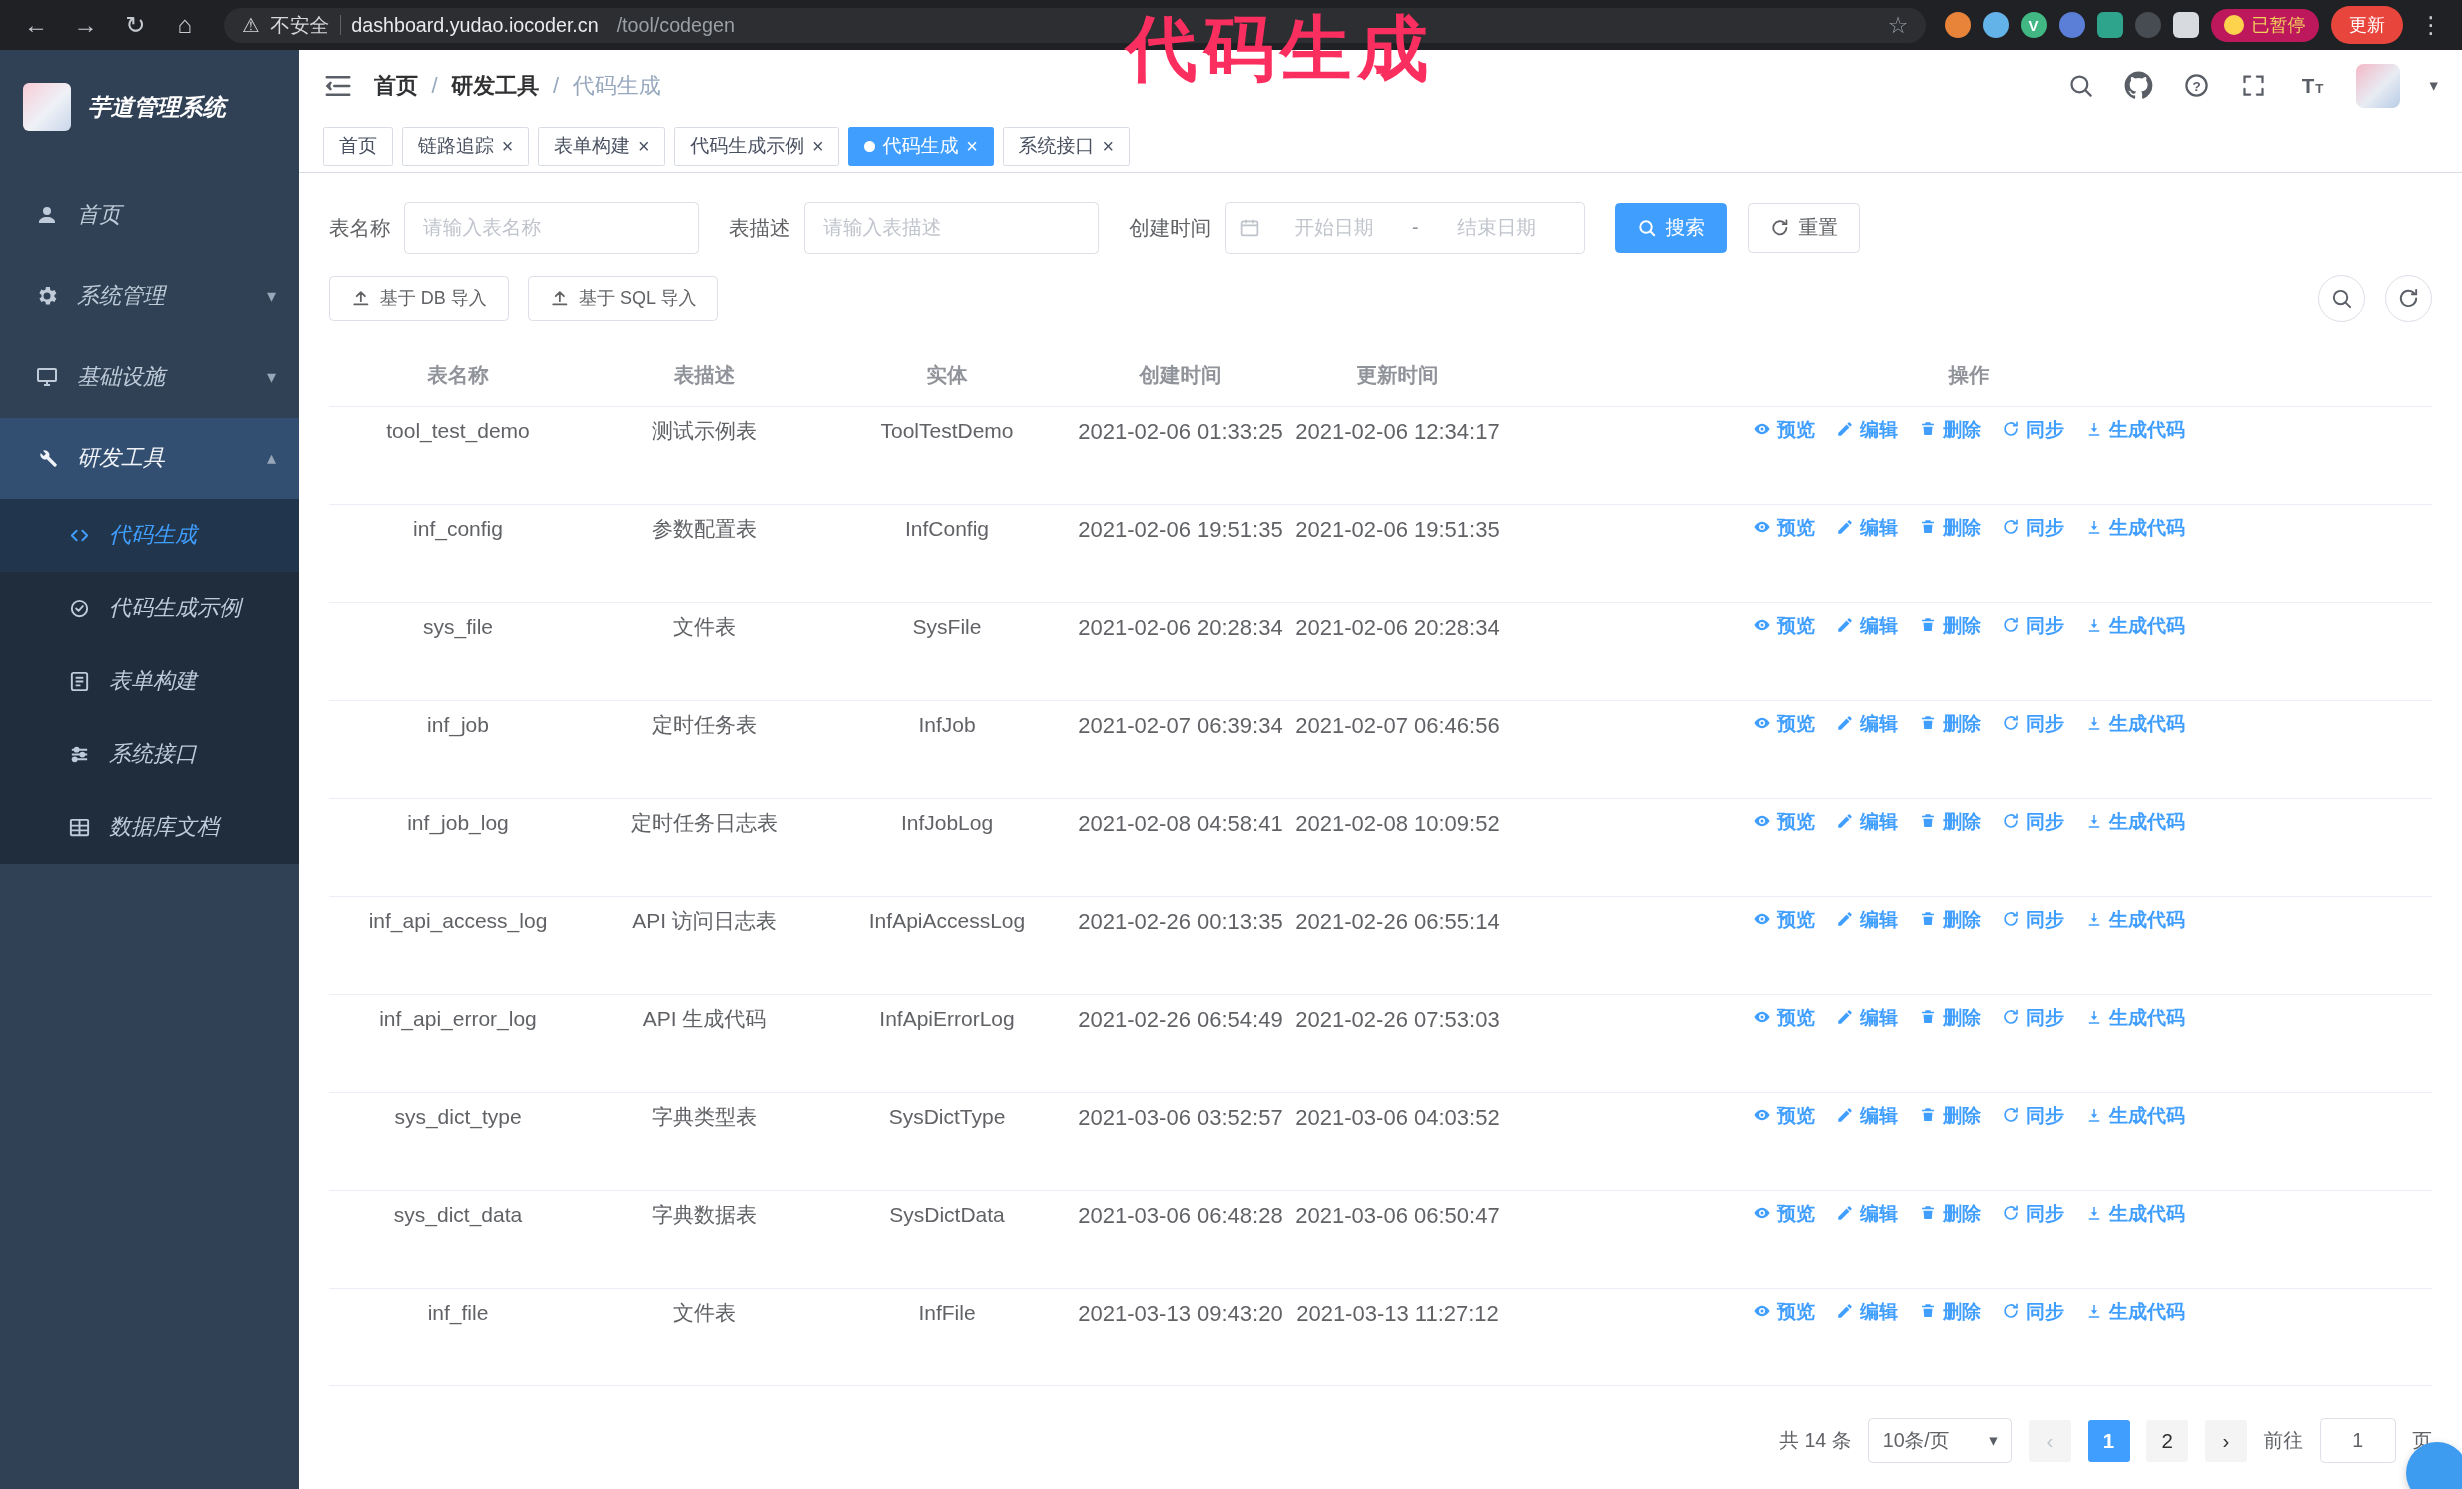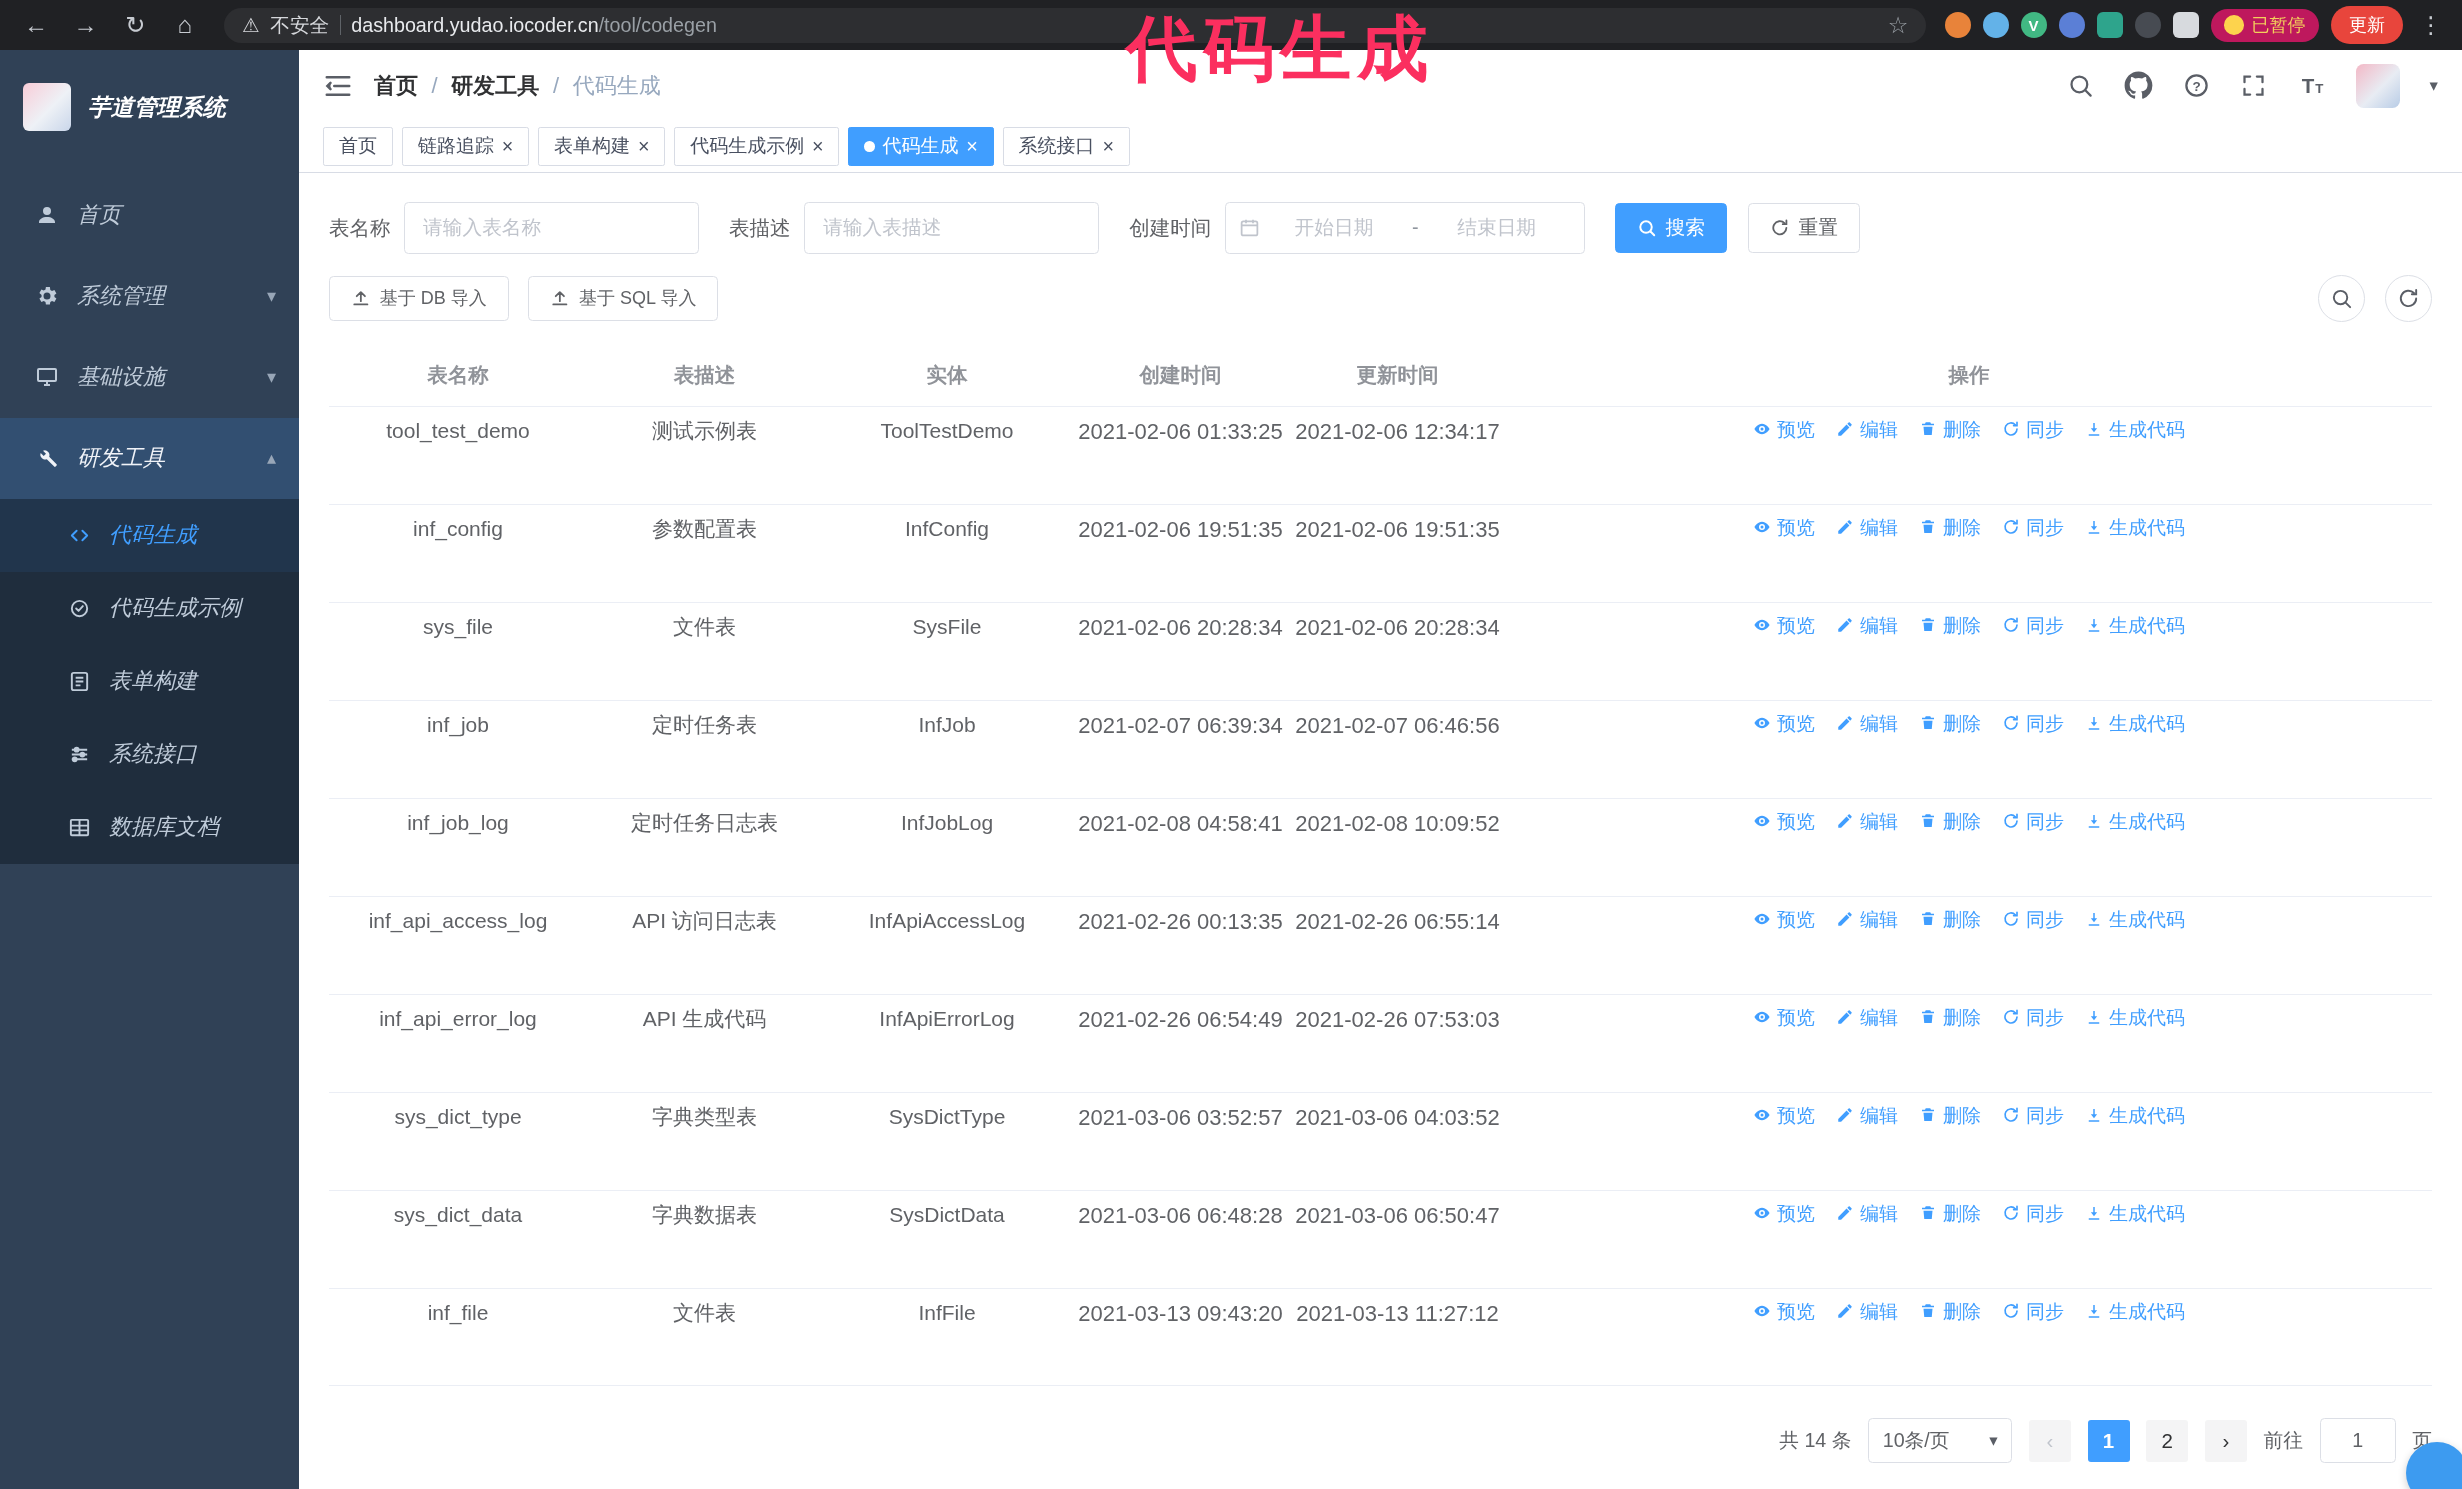--- a/index.html
+++ b/index.html
@@ -13,21 +13,21 @@
   svg.ic{display:inline-block;vertical-align:middle;flex-shrink:0;}
 
   
   .chrome{height:50px;background:var(--chrome-bg);display:flex;align-items:center;padding:0 15px;gap:7.6px;position:relative;z-index:10;}
   .cbtn{font-size:24px;color:#c7cbd1;width:42px;text-align:center;cursor:pointer;}
   .omnibox{flex:1;height:35px;border-radius:18px;background:#2d2e31;display:flex;align-items:center;padding:0 18px;gap:10.6px;color:#e8eaed;font-size:19.7px;margin:0 10.6px;}
   .warn-icon{color:#d5d7db;font-size:19.7px;}
   .sec-label{color:#d5d7db;}
   .omni-sep{width:0.8px;height:19.7px;background:#5f6368;}
   .url{white-space:nowrap;}
-  .url-path{color:#9aa0a6;}
+  .url-path{color:#9aa0a6;margin-left:18px;}
   .star{margin-left:auto;color:#9aa0a6;font-size:23px;cursor:pointer;}
   .chrome-right{display:flex;align-items:center;gap:12px;}
   .ext{width:26px;height:26px;border-radius:50%;display:inline-flex;align-items:center;justify-content:center;font-size:15px;font-weight:700;color:#fff;}
   .ext-1{background:#e8833a;} .ext-2{background:#63b2e8;} .ext-3{background:#41b883;} .ext-4{background:#5b7fd6;}
   .ext-5{background:#2ea48c;border-radius:6px;} .ext-6{background:#474b52;} .ext-7{background:#d7dade;color:#6b6e73;border-radius:6px;}
   .paused-chip{display:inline-flex;align-items:center;gap:7.6px;background:#be185d;color:#f3cf5b;font-size:18px;padding:4.5px 13.6px;border-radius:18px;cursor:pointer;}
   .smiley{width:19.7px;height:19.7px;border-radius:50%;background:#fdd34d;display:inline-block;}
   .update-btn{background:var(--update-red);color:#fff;font-size:18px;padding:6.8px 18px;border-radius:19.7px;cursor:pointer;white-space:nowrap;}
   .kebab{color:#c7cbd1;font-size:23px;padding:0 4.5px;cursor:pointer;}
 
@@ -94,21 +94,21 @@
   .table{margin-top:23px;}
   .thead{display:flex;align-items:center;}
   .th{padding:16.7px 6px;color:var(--text-secondary);font-weight:700;font-size:20.5px;text-align:center;}
   .tr{display:flex;align-items:flex-start;border-top:0.8px solid var(--table-border);min-height:98px;}
   .tbody .tr:last-child{border-bottom:0.8px solid var(--table-border);}
   .td{padding:7.6px 6px;text-align:center;word-break:break-all;line-height:1.55;font-size:21px;color:#606266;}
   .c-name{width:258px;} .c-desc{width:235px;} .c-entity{width:250px;}
   .c-created,.c-updated{width:217px;font-size:22px;}
   .th.c-created,.th.c-updated{font-size:20.5px;}
   .c-ops{flex:1;display:flex;justify-content:center;align-items:center;gap:21px;}
-  .op{color:var(--primary);display:inline-flex;align-items:center;gap:6px;font-size:19px;cursor:pointer;white-space:nowrap;text-decoration:none;}
+  .op{color:var(--primary);display:inline-flex;align-items:center;gap:6px;font-size:19px;cursor:pointer;white-space:nowrap;text-decoration:none;font-weight:bold;}
 
   
   .pager{margin-top:32px;display:flex;align-items:center;justify-content:flex-end;gap:16.7px;font-size:19.7px;color:#606266;padding-bottom:18px;}
   .page-size{min-width:144px;height:45px;border:0.8px solid var(--border);border-radius:4.5px;display:inline-flex;align-items:center;justify-content:space-between;gap:10.6px;padding:0 13.6px;cursor:pointer;background:#fff;}
   .pg-btn{min-width:42px;height:42px;background:#f4f4f5;border-radius:3px;display:inline-flex;align-items:center;justify-content:center;font-size:20.5px;color:#303133;cursor:pointer;}
   .pg-btn.disabled{color:#c0c4cc;cursor:default;}
   .pg-btn.active{background:var(--primary);color:#fff;font-weight:600;}
   .goto-input{width:76px;height:45px;border:0.8px solid var(--border);border-radius:4.5px;text-align:center;font-size:19.7px;color:#606266;outline:none;}
 
   .float-widget{position:absolute;right:-6px;bottom:-13.6px;width:62px;height:62px;border-radius:50%;background:#3d9bf0;z-index:40;cursor:pointer;box-shadow:0 3px 9px rgba(0,0,0,.2);}

